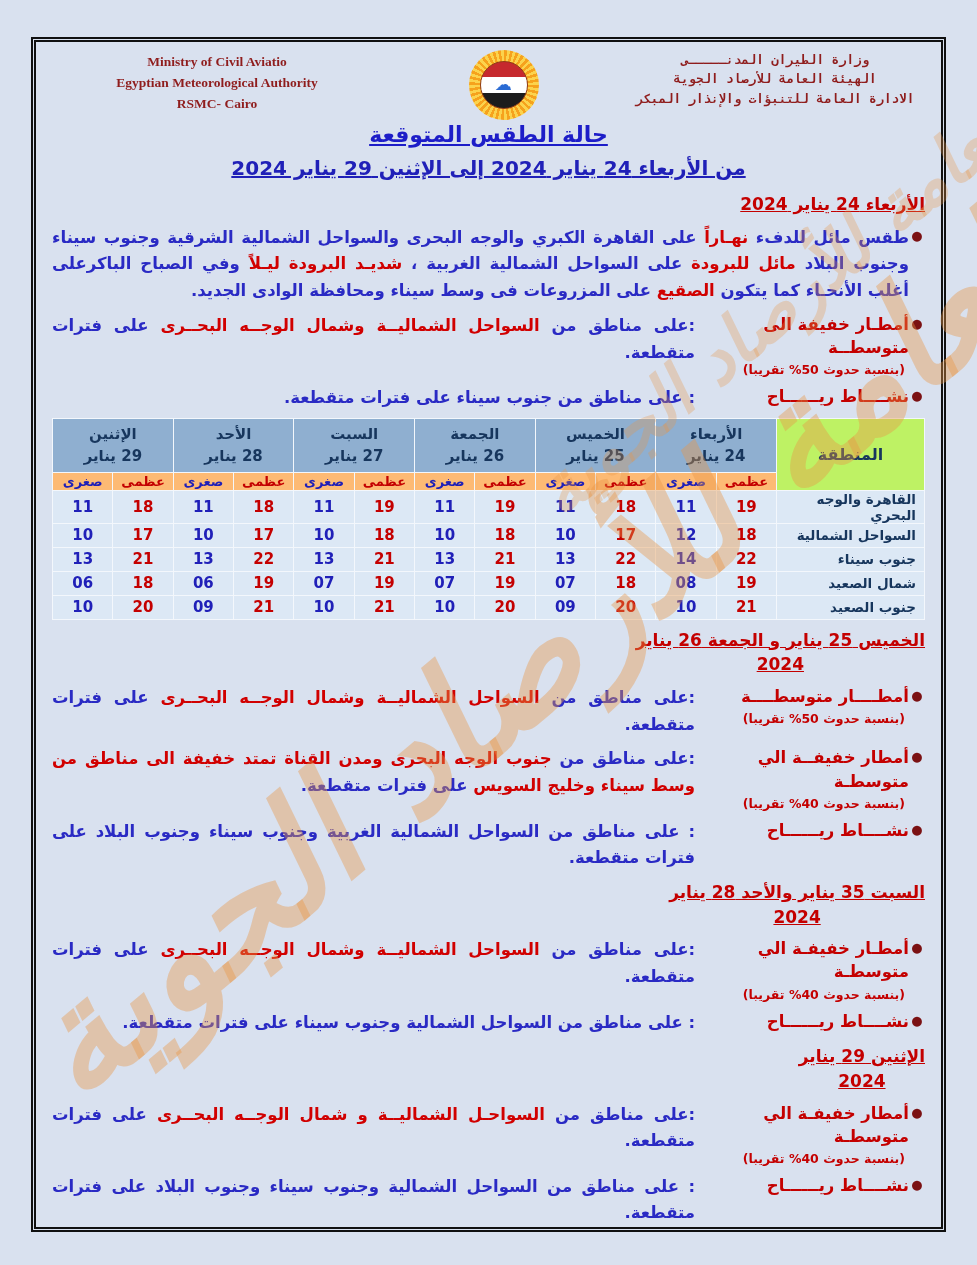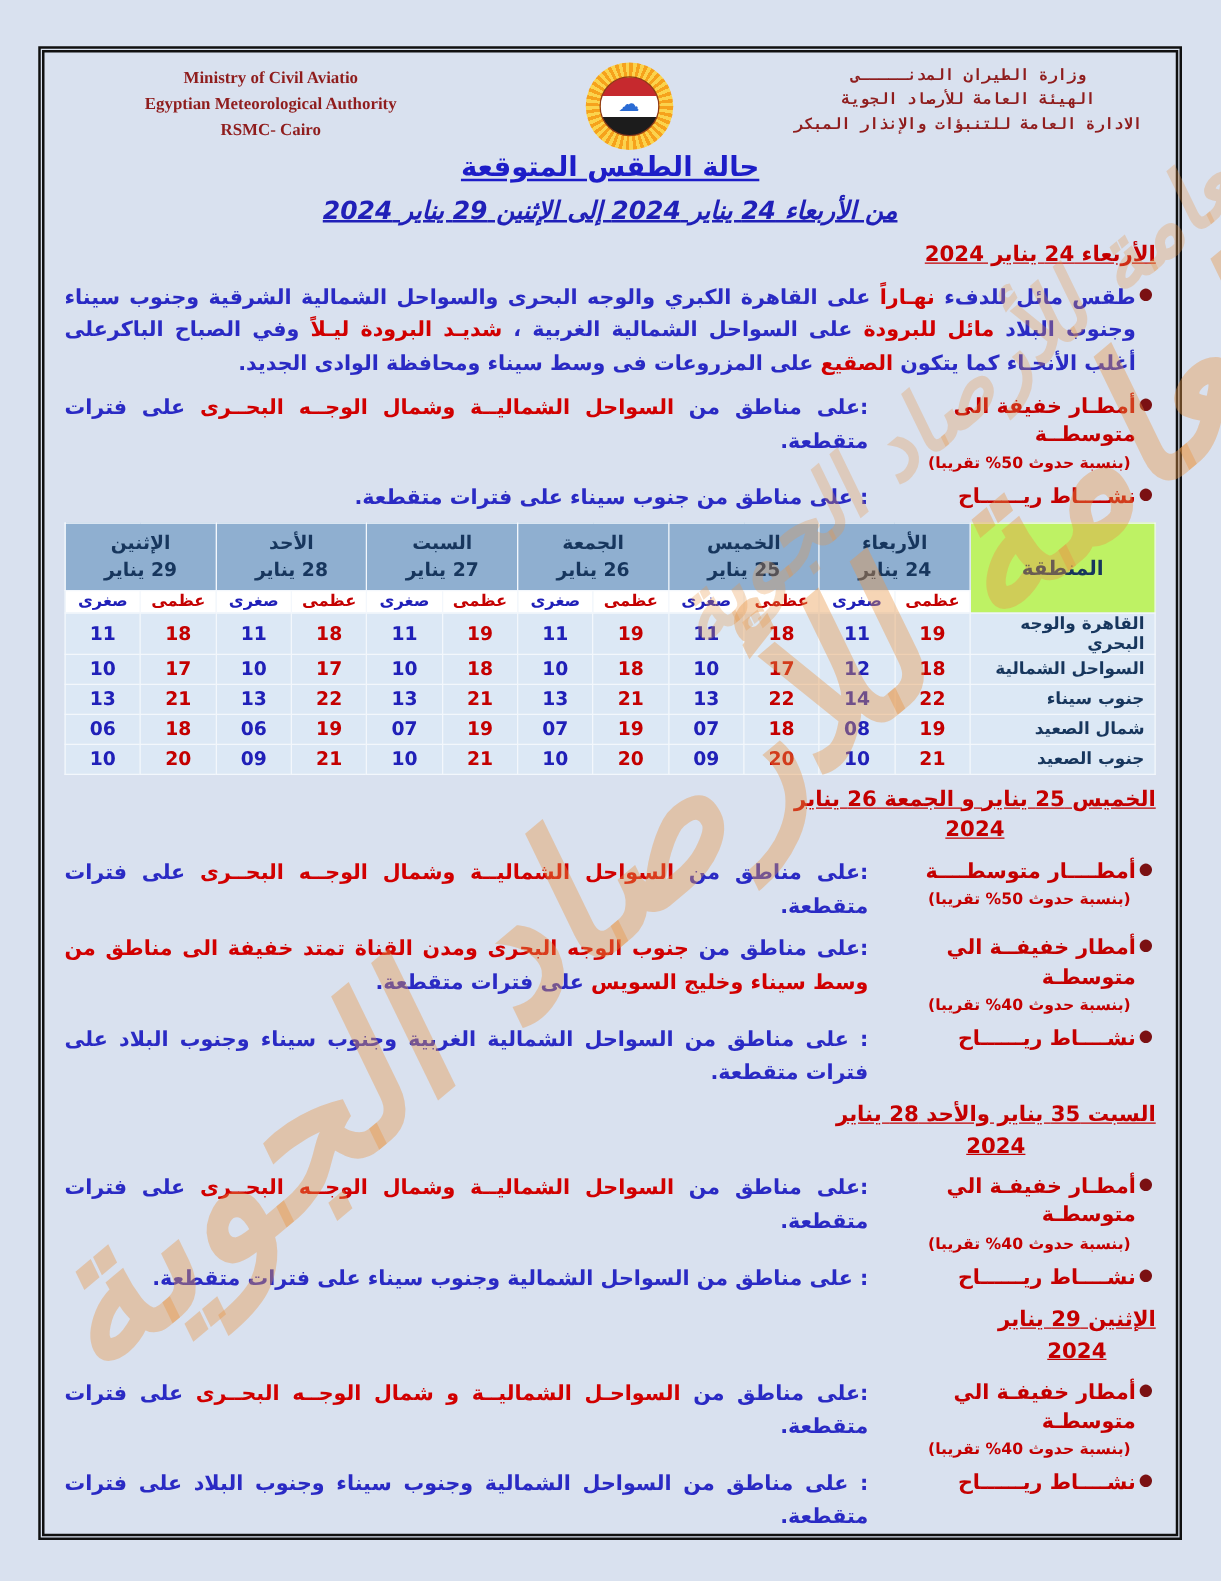--- a/index.html
+++ b/index.html
@@ -22,42 +22,42 @@
   .hdr-en{font-size:13.5px;width:330px;font-family:"Liberation Serif", serif;}
   .logo{width:70px;height:70px;border-radius:50%;
     background:repeating-conic-gradient(#f6a21c 0deg 5deg,#fbd34d 5deg 10deg);
     display:flex;align-items:center;justify-content:center;margin-top:-2px;}
   .logo-core{width:46px;height:46px;border-radius:50%;
     background:linear-gradient(180deg,#c6292e 0 32%,#ffffff 32% 68%,#1c1c1c 68% 100%);
     border:1px solid #8f3b17;display:flex;align-items:center;justify-content:center;}
   .logo-cloud{color:#2a6bd4;font-size:17px;line-height:1;margin-top:-2px;}
   
   .title{text-align:center;color:#1d1dc8;font-size:22px;font-weight:bold;text-decoration:underline;margin-top:2px;}
-  .date-range{text-align:center;color:#2020b8;font-size:20px;font-weight:bold;text-decoration:underline;margin-top:9px;margin-bottom:12px;font-style:italic;}
+  .date-range{text-align:center;color:#2020b8;font-size:20px;font-weight:bold;text-decoration:underline;margin-top:9px;margin-bottom:12px;}
   
   .sec-head-wrap{text-align:right;margin-top:8px;}
   .sec-heading{display:inline-block;color:#c40000;font-weight:bold;font-size:17px;text-align:center;line-height:1.45;}
   .sec-heading span{display:inline-block;text-decoration:underline;}
   .sec-heading .ln2{display:block;}
   .bullet-row{display:flex;align-items:flex-start;margin:8px 0 6px 0;font-weight:bold;font-size:16.5px;}
   .bullet{color:#7b1113;flex:none;width:16px;font-size:13px;line-height:1.7;text-align:center;}
   .b-label{flex:none;width:214px;color:#c40000;}
   .b-label .lbl{font-size:16.5px;line-height:1.4;}
   .b-label .prob{font-size:12.5px;margin-top:3px;padding-right:4px;}
   .b-content{flex:1;color:#2a2ac4;line-height:1.62;text-align:justify;}
   .b-content .red{color:#d10000;}
   .b-content .blue{color:#2a2ac4;}
   
   .temps-heading{color:#17376e;font-weight:bold;font-size:16.5px;text-decoration:underline;text-align:right;margin:14px 0 10px 0;}
   .temp-table{width:100%;border-collapse:collapse;table-layout:fixed;background:#dce8f5;margin-bottom:4px;}
   .temp-table th,.temp-table td{border:1px solid #f3f7fc;}
   .col-region{width:148px;}
   .th-region{background:#bef264;color:#17365d;font-size:16px;font-weight:bold;}
   .th-day{background:#8fafd0;color:#17365d;font-size:15px;font-weight:bold;padding:4px 0;line-height:1.5;}
-  .th-sub{background:#ffffff;font-size:13px;font-weight:bold;padding:1px 0;}
+  .th-sub{background:#fdba74;font-size:13px;font-weight:bold;padding:1px 0;}
   .th-sub.max{color:#c40000;}
   .th-sub.min{color:#2020b8;}
   .temp-table td{text-align:center;font-weight:bold;font-size:15px;padding:2.5px 0;}
   td.max{color:#c40000;}
   td.min{color:#2020b8;}
   td.region{text-align:right;padding:0 8px;color:#17365d;font-size:13.5px;}
   
   .watermark{
     position:absolute;z-index:6;pointer-events:none;white-space:nowrap;
     color:rgba(233,150,70,0.40);font-weight:bold;font-style:italic;

